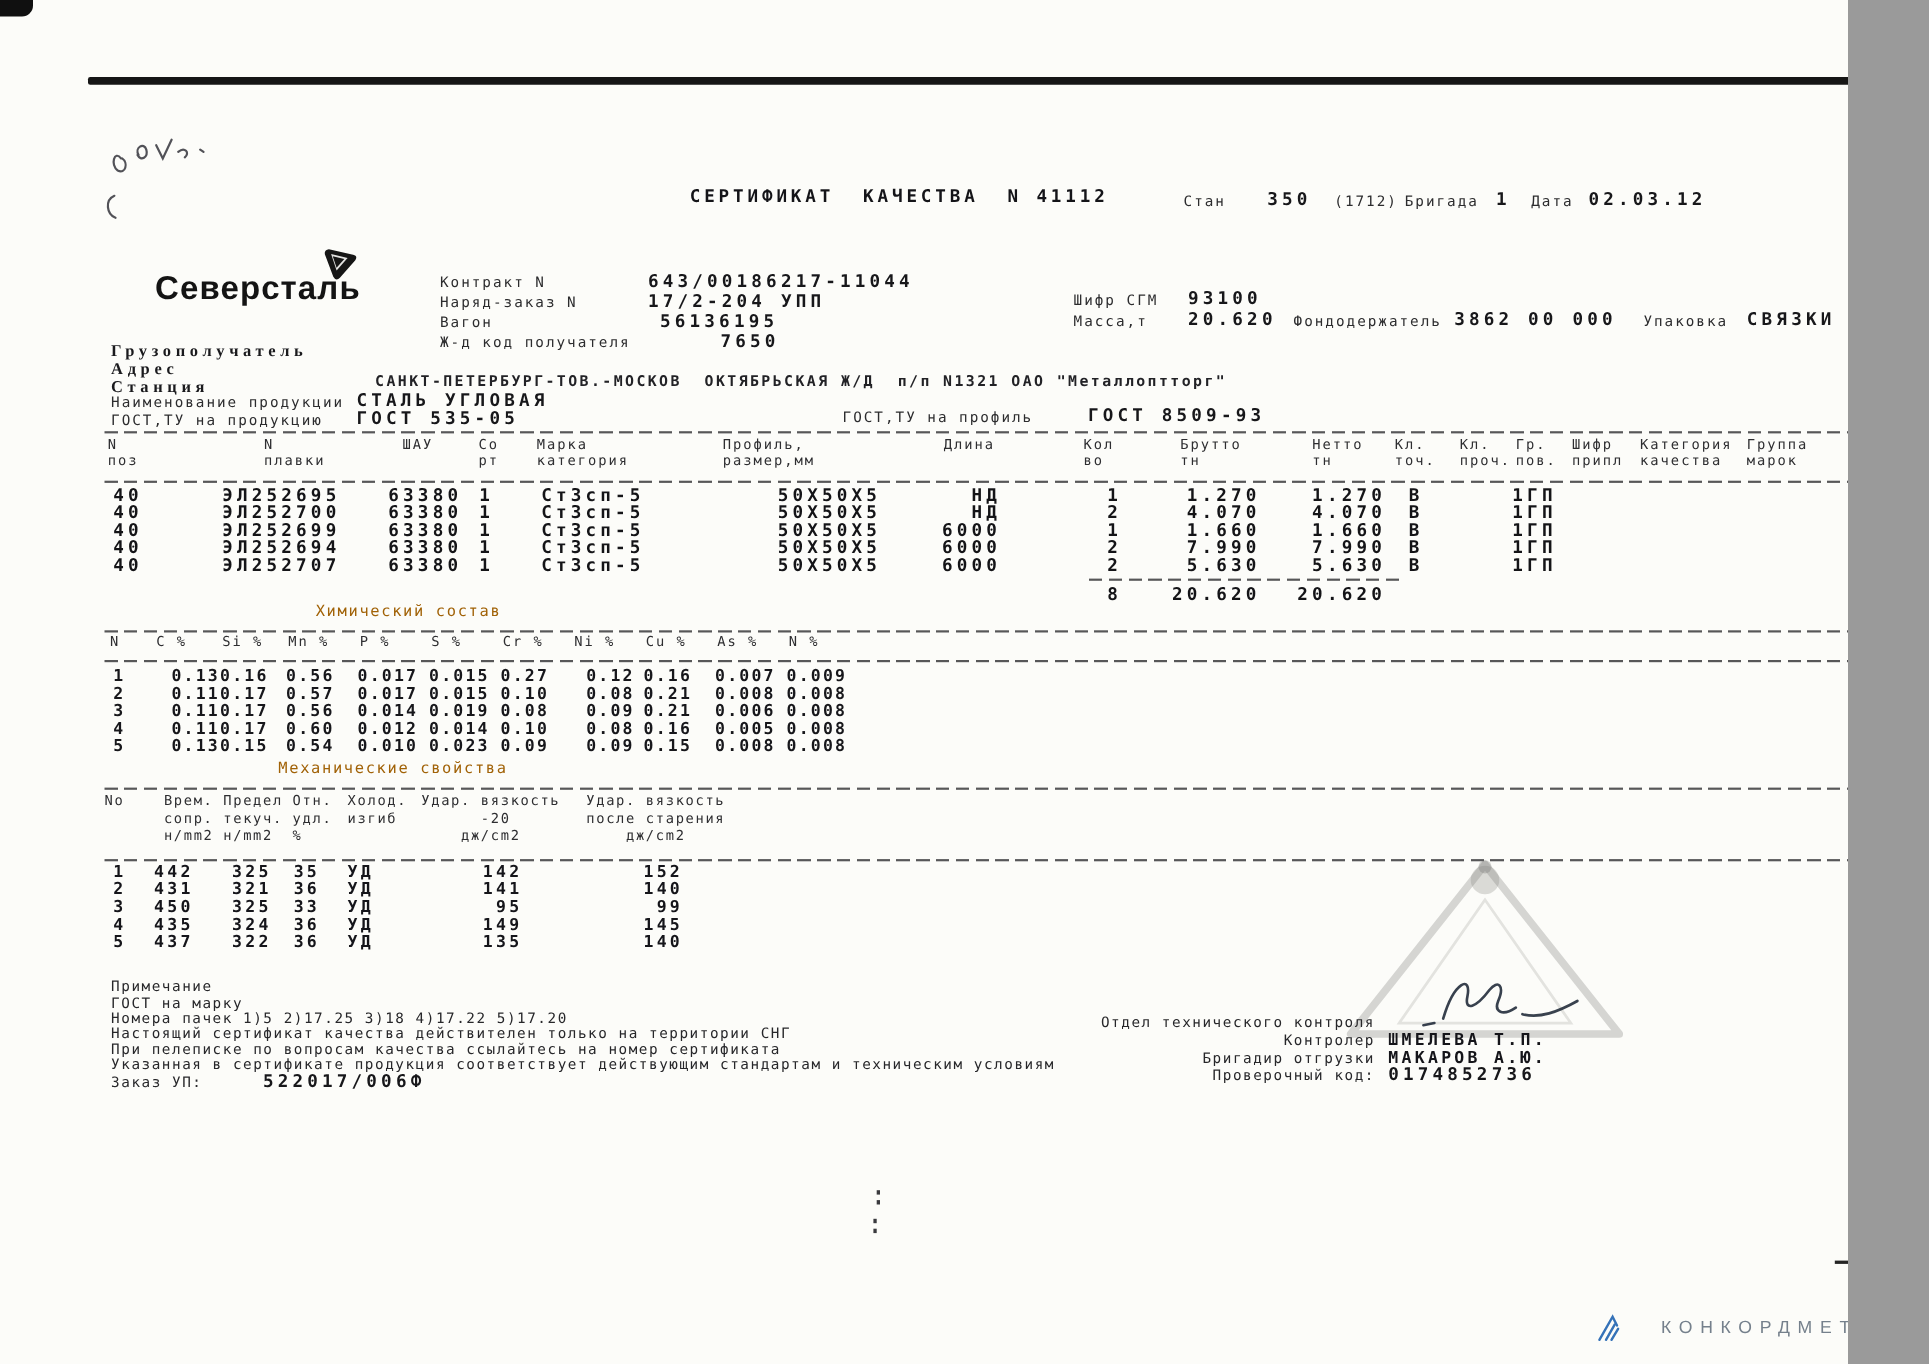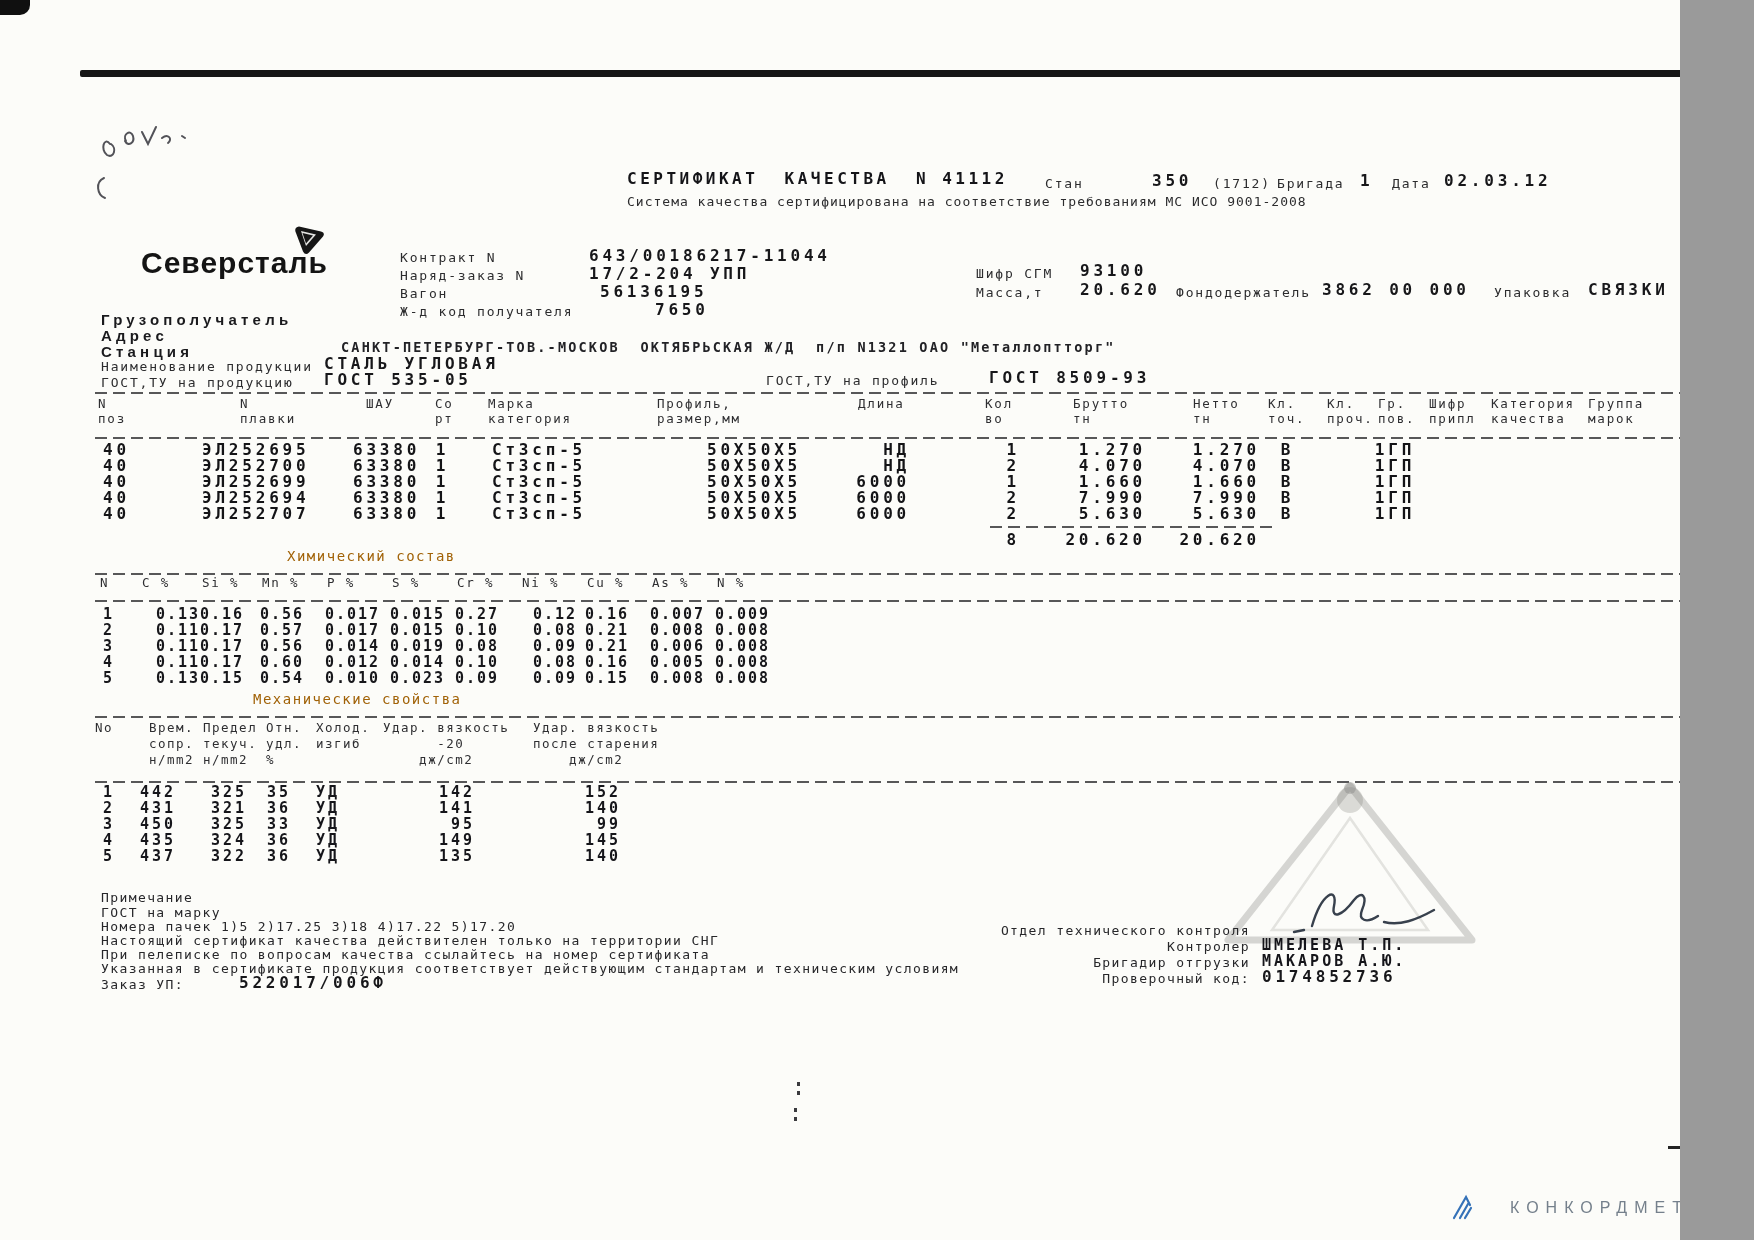--- a/index.html
+++ b/index.html
@@ -6,21 +6,21 @@
   .page{position:relative;width:1680px;height:1240px;background:#fcfcf9;overflow:hidden;
         font-family:"DejaVu Sans Mono",monospace;color:#222;}
   .abs{position:absolute;white-space:pre;}
   
   .f-big{font-family:"DejaVu Sans Mono",monospace;font-weight:700;font-size:16px;line-height:17px;
          letter-spacing:3.8px;color:#17171a;}
   .f-lab{font-family:"DejaVu Sans Mono",monospace;font-size:13px;line-height:15px;
          letter-spacing:1.8px;color:#2c2c2e;}
   .f-note{font-family:"DejaVu Sans Mono",monospace;font-size:13px;line-height:14px;
           letter-spacing:1.4px;color:#27272a;}
-  .f-boldlab{font-family:Liberation Sans, sans-serif;font-weight:700;font-size:15px;line-height:16px;
+  .f-boldlab{font-family:Liberation Serif, serif;font-weight:700;font-size:15px;line-height:16px;
              letter-spacing:4.2px;color:#1a1a1d;}
   .f-station{font-family:"DejaVu Sans Mono",monospace;font-weight:700;font-size:13.5px;line-height:15px;
              letter-spacing:2.2px;color:#222226;}
   .f-name{font-family:"DejaVu Sans Mono",monospace;font-weight:700;font-size:15px;line-height:16px;
           letter-spacing:3px;color:#15151a;}
   .f-title{font-family:"DejaVu Sans Mono",monospace;font-weight:700;font-size:16px;line-height:18px;
            letter-spacing:3.5px;color:#141418;}
   .f-sec{font-family:"DejaVu Sans Mono",monospace;font-size:14px;line-height:15px;letter-spacing:1.5px;color:#a16207;}
   .logo-text{font-family:"Liberation Sans","DejaVu Sans",sans-serif;font-weight:700;font-size:30px;
              letter-spacing:1px;color:#141414;}
@@ -96,28 +96,27 @@
       <path d="M18 28 C12 20 8 34 15 39 C22 43 25 32 19 28"></path>
       <path d="M34 25 C30 18 39 13 41 20 C43 27 36 31 33 25"></path>
       <path d="M50 16 L56 28 L64 11"></path>
       <path d="M70 22 C76 17 81 23 76 27"></path>
       <path d="M90 20 l3 2"></path>
       <path d="M12 62 C3 66 5 79 13 82"></path>
     </g>
   </svg>
 
   <div class="abs f-title" style="left:627px;top:170px">СЕРТИФИКАТ  КАЧЕСТВА  N 41112</div>
-  <div class="abs f-lab" style="left:1045px;top:176px">Стан</div>
+  <div class="abs f-lab" style="left:1076px;top:176px">Стан</div>
   <div class="abs f-big" style="left:1152px;top:172px">350</div>
   <div class="abs f-lab" style="left:1213px;top:176px">(1712)</div>
   <div class="abs f-lab" style="left:1277px;top:176px">Бригада</div>
   <div class="abs f-big" style="left:1360px;top:172px">1</div>
   <div class="abs f-lab" style="left:1392px;top:176px">Дата</div>
   <div class="abs f-big" style="left:1444px;top:172px">02.03.12</div>
-  <div class="abs f-lab" style="left:627px;top:194px;letter-spacing:1px">Система качества сертифицирована на соответствие требованиям МС ИСО 9001-2008</div>
 
   <div class="abs logo-text" style="left:141px;top:246px">Северсталь</div>
   <svg class="abs" style="left:292px;top:224px" width="34" height="31" viewBox="0 0 34 31">
     <path d="M4 9 Q1.5 3.5 7 2.5 L29 7.5 Q33.5 8.5 31 12.5 L17 28.5 Q13.5 32 11 27.5 Z" fill="#161616"></path>
     <path d="M9 7 L24 10.5 L14 22 Z" fill="#fcfcf9" opacity="0.9"></path>
     <path d="M10.5 9 L21 11.5 L14 19.5 Z" fill="#161616"></path>
   </svg>
 
   <div class="abs f-lab" style="left:400px;top:250px">Контракт N</div>
   <div class="abs f-big" style="left:589px;top:247px">643/00186217-11044</div>

